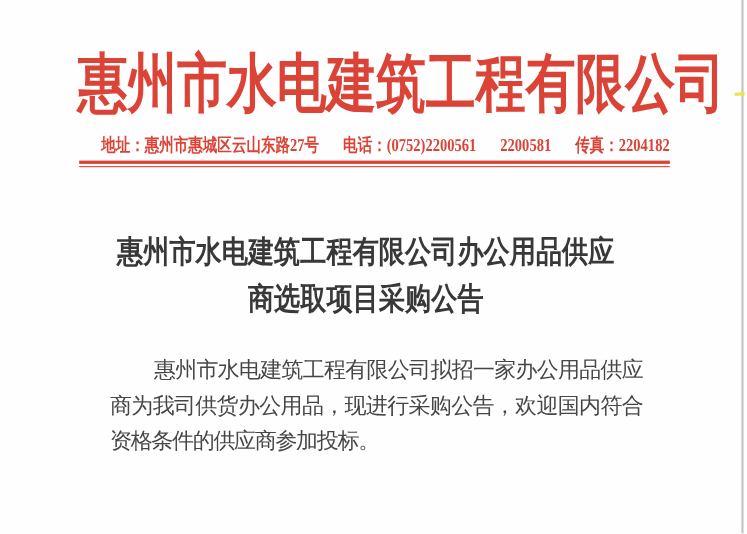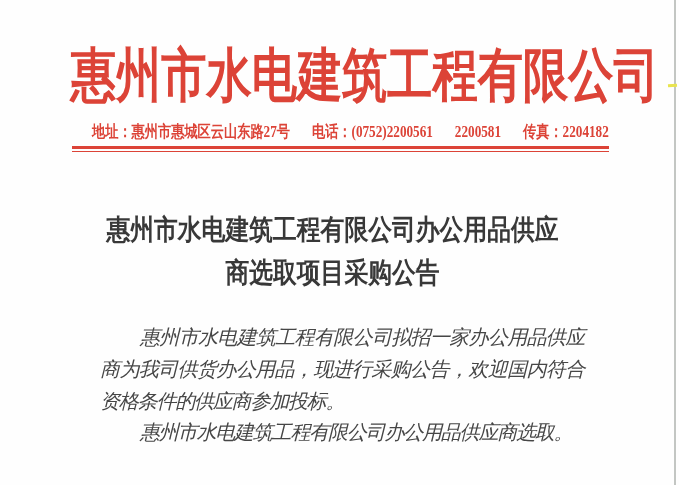--- a/index.html
+++ b/index.html
@@ -80,21 +80,20 @@
   }
   
   .doc-body {
     position: absolute;
     top: 322px; left: 100px;
     width: 484px;
     font-size: 20px;
     line-height: 31.8px;
     letter-spacing: -1.2px;
     color: #464646;
-    font-style: italic;
   }
   .doc-body p {
     margin: 0;
     text-indent: 2em;
   }
   .doc-body p.justified {
     text-align: justify;
   }
 </style>
 </head>
@@ -114,14 +113,13 @@
 
 <div class="letterhead-divider"></div>
 
 <div class="doc-title">
   <div>惠州市水电建筑工程有限公司办公用品供应</div>
   <div>商选取项目采购公告</div>
 </div>
 
 <div class="doc-body">
   <p class="justified">惠州市水电建筑工程有限公司拟招一家办公用品供应商为我司供货办公用品，现进行采购公告，欢迎国内符合资格条件的供应商参加投标。</p>
-  <p>惠州市水电建筑工程有限公司办公用品供应商选取。</p>
 </div>
 
 </body></html>

